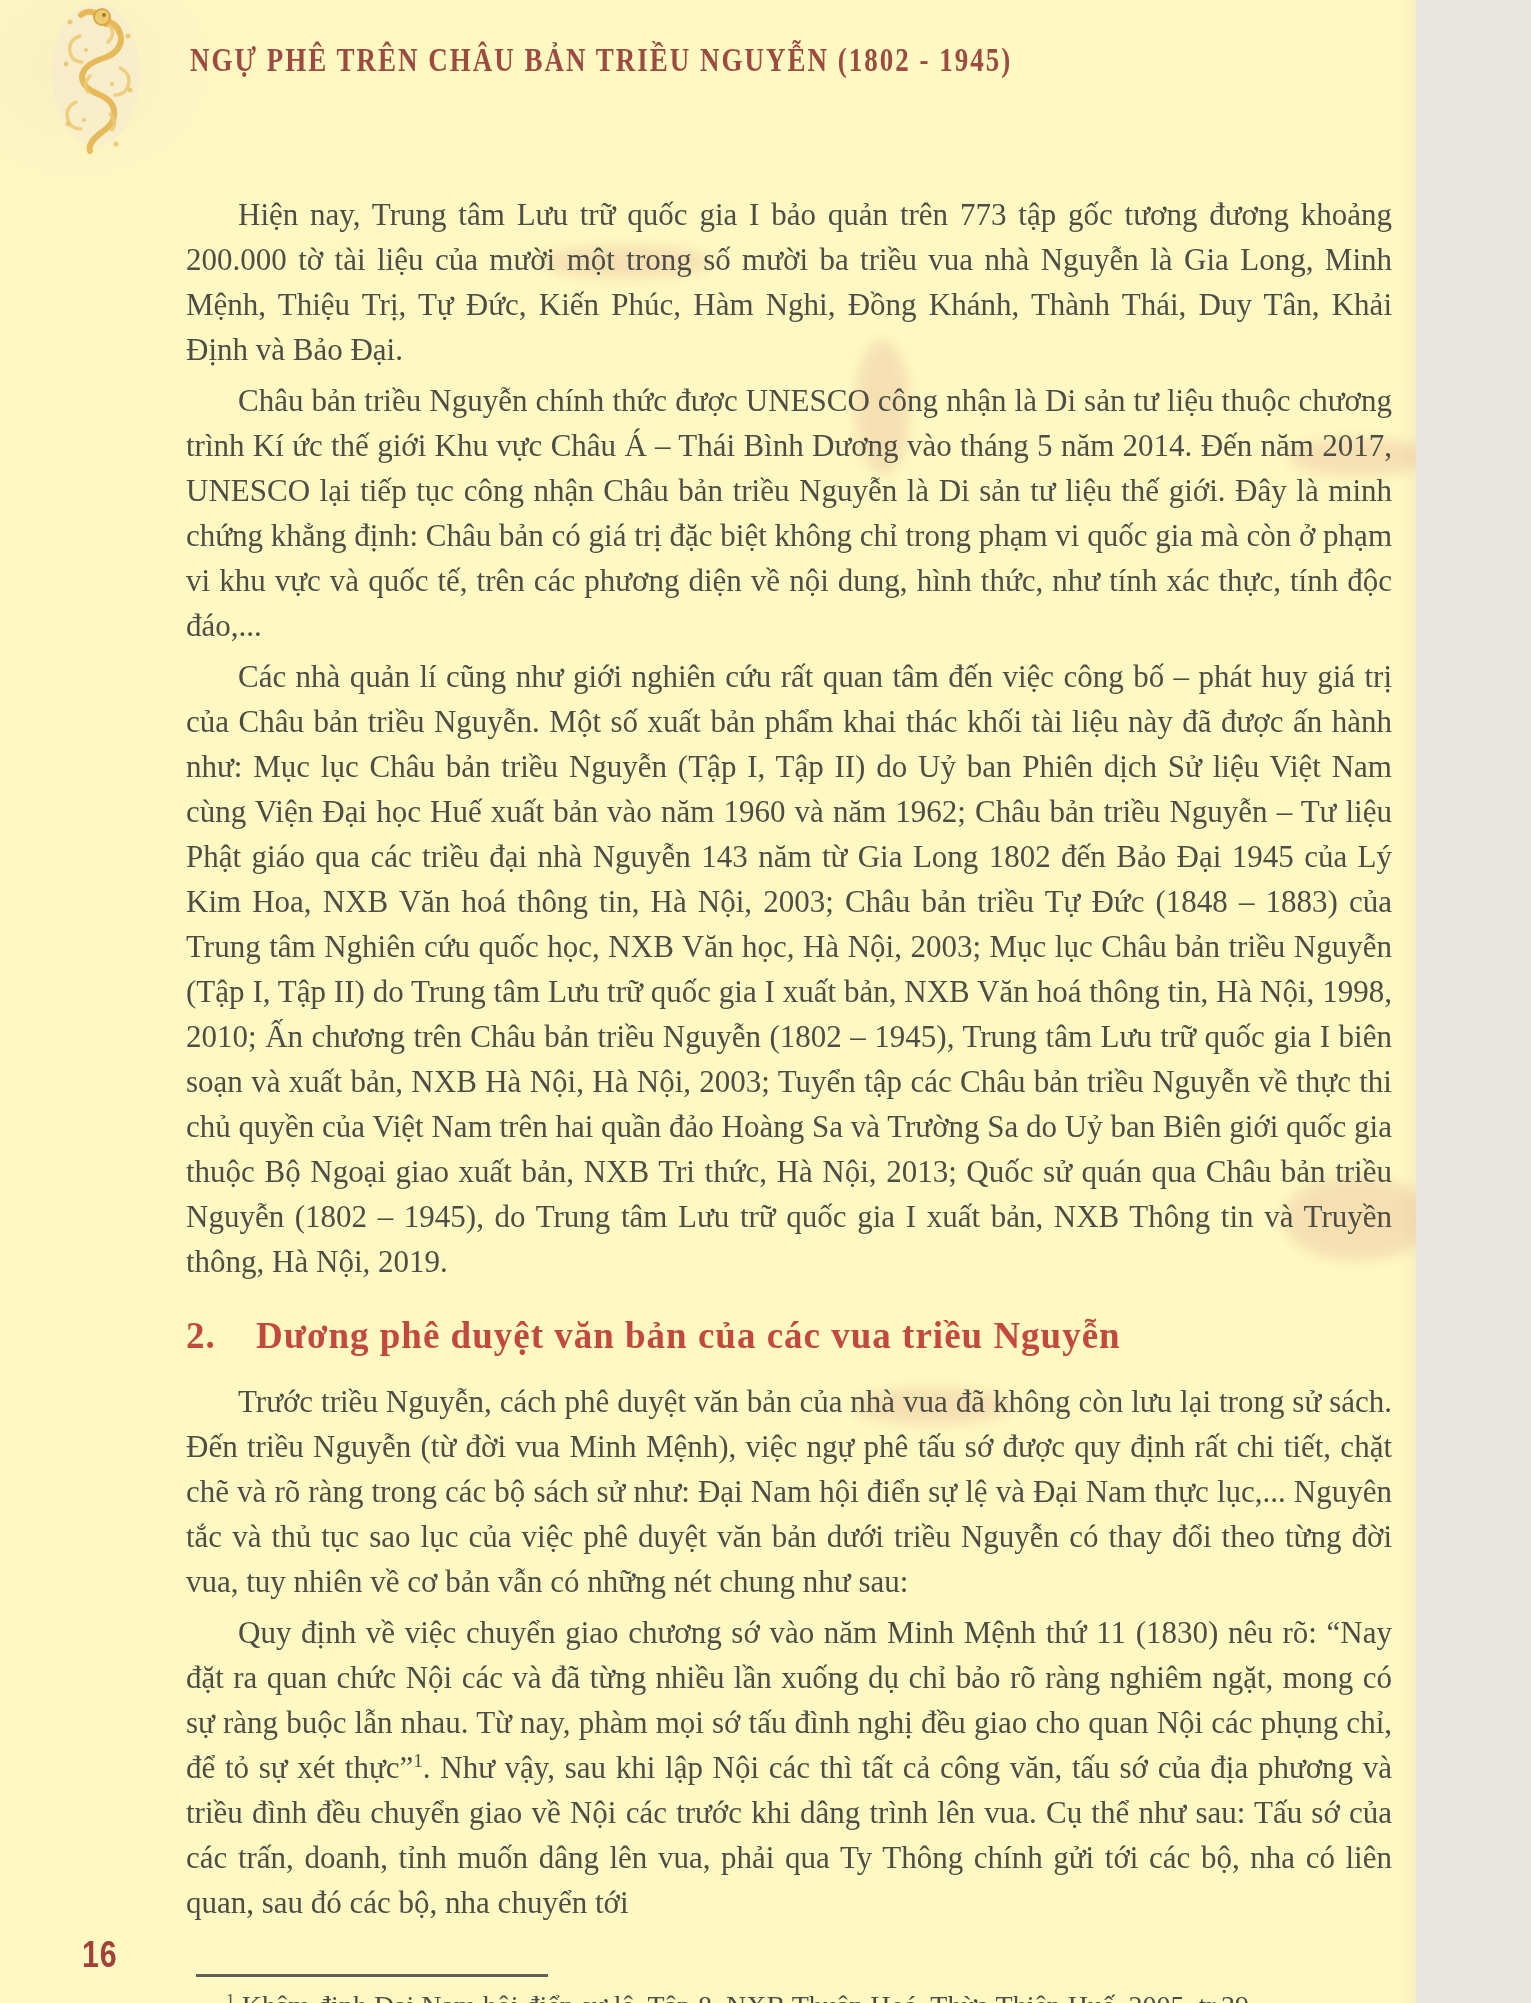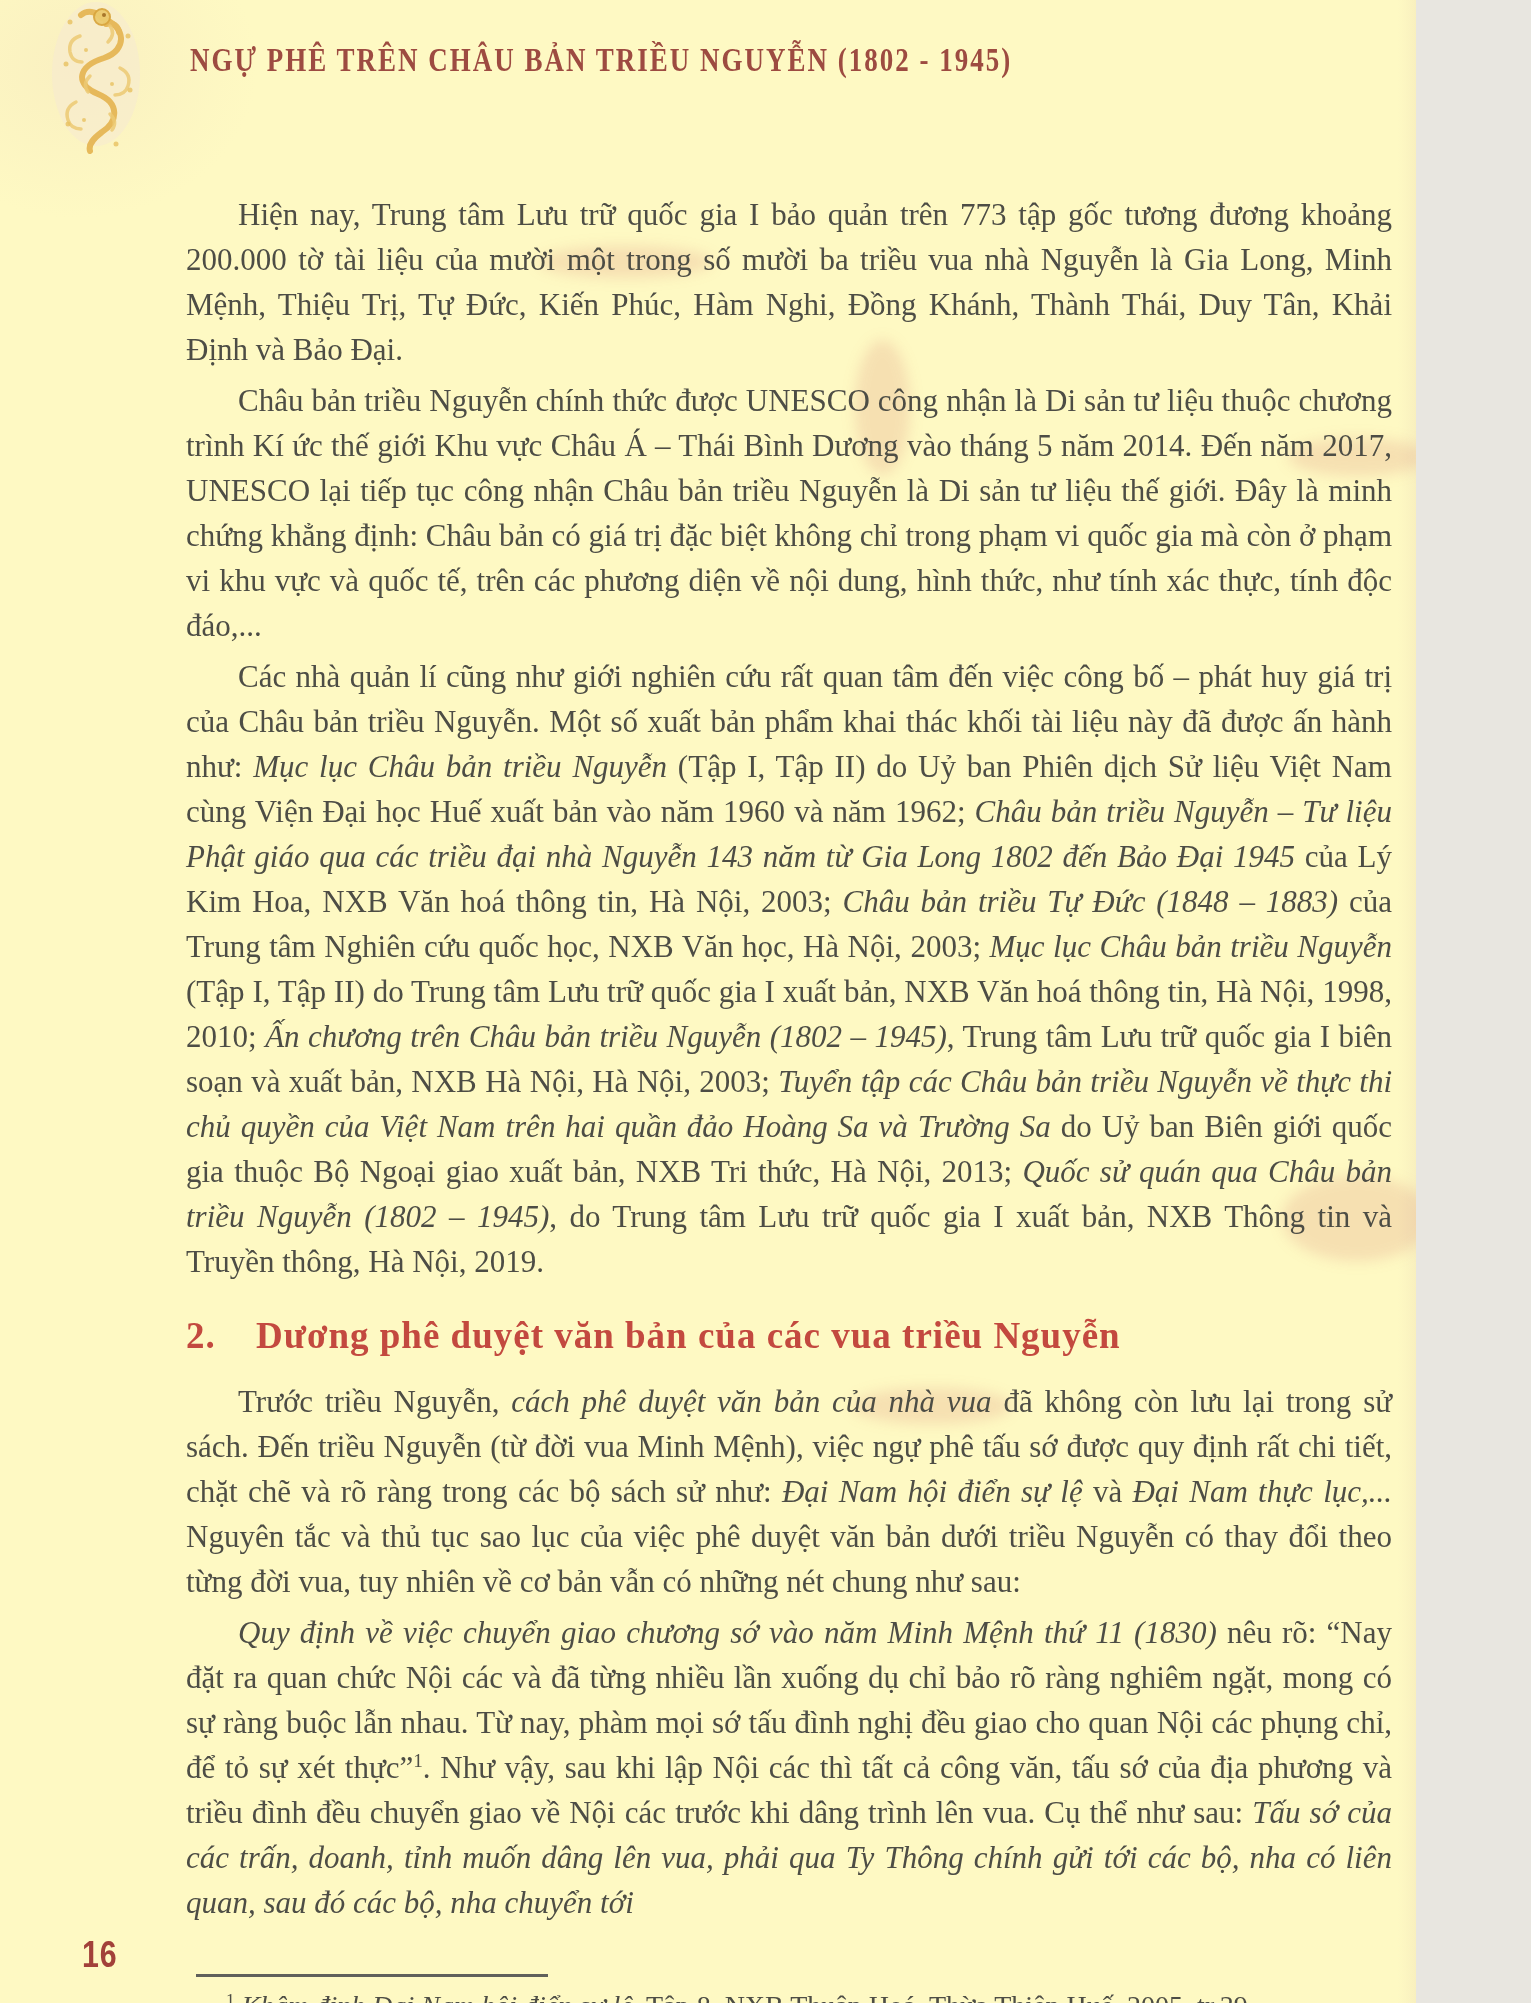--- a/index.html
+++ b/index.html
@@ -31,21 +31,21 @@
     white-space:nowrap;
   }
   .content{
     position:absolute;left:186px;top:144px;width:1206px;margin-top:48px;
   }
   p.body{
     font-size:31px;line-height:45px;
     text-align:justify;text-indent:52px;
     margin:0 0 6px 0;
   }
-  .it{font-style:italic;}
+  .it{}
   sup{font-size:0.62em;line-height:0;}
   .section-heading{
     display:flex;align-items:baseline;
     margin:30px 0 22px 0;
     color:#c3493f;font-weight:700;font-size:37px;
     letter-spacing:1px;
   }
   .sec-num{width:70px;flex:0 0 70px;}
   .footnote-block{position:absolute;left:186px;top:1974px;width:1206px;}
   .footnote-rule{width:352px;height:3px;background:#60605a;margin-left:10px;}

